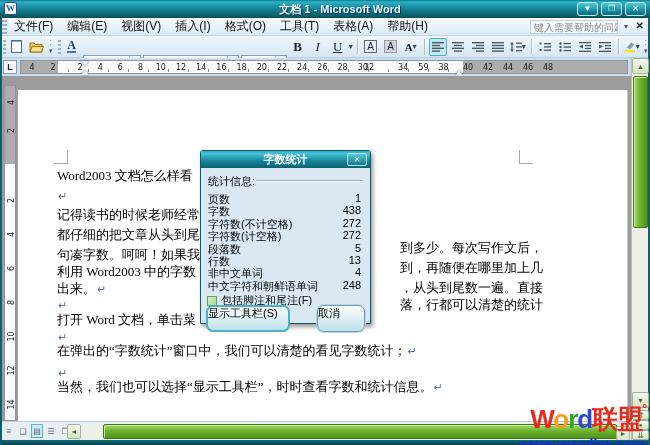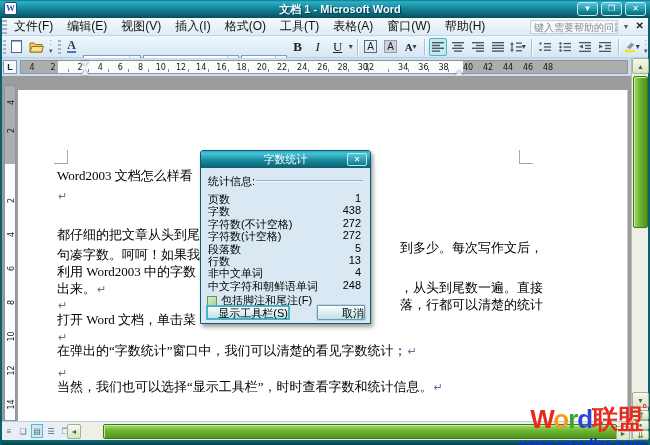--- a/index.html
+++ b/index.html
@@ -75,33 +75,33 @@
   .doc-text { position:absolute; left:0; top:0; width:610px; height:331px; }
   .docline { position:absolute; left:39px; right:10px; height:17px; font:13px "Liberation Serif",serif; color:#000; white-space:nowrap; }
   .frag-right { position:absolute; left:343px; top:0;margin-top:33px; }
   .pilcrow { color:#5d7194; font-size:11px; padding-left:1px; }
 
   
   .dialog { position:absolute; left:200px; top:150px; width:171px; height:174px; z-index:40;
     background:#d9e8f2; border:1px solid #0c5a6c; box-shadow:2px 3px 4px rgba(0,0,0,.4); border-radius:3px 3px 0 0; }
   .dlg-title { position:absolute; left:0; top:0; right:0; height:17px; border-radius:2px 2px 0 0;
     background:linear-gradient(180deg,#2ea9bf 0%,#45c3d8 15%,#19899e 55%,#0b606f 100%);
-    color:#fff; font-size:11px; font-weight:normal; text-align:center; line-height:17px; }
+    color:#fff; font-size:11px; font-weight:bold; text-align:center; line-height:17px; }
   .dlg-close { position:absolute; right:3px; top:2px; width:20px; height:13px; border:1px solid #bfe9f0; border-radius:2px;
     background:linear-gradient(180deg,#55c9dd,#0f7a8e); color:#fff; font-size:8px; line-height:11px; text-align:center; }
   .dlg-body { position:absolute; left:0; top:17px; right:0; bottom:0; font-size:11px; color:#000; }
   .dlg-section { position:absolute; left:7px; top:6px; }
   .dlg-divider { position:absolute; left:55px; right:7px; top:12px; height:2px; border-top:1px solid #9ab0c2; border-bottom:1px solid #f2f7fa; }
   .dlg-rows { position:absolute; left:7px; right:7px; top:24px; }
   .stat-row { position:relative; height:12.4px; }
   .stat-label { position:absolute; left:0; }
   .stat-value { position:absolute; right:2px; text-align:right; }
   .dlg-check { position:absolute; left:6px; top:125px; display:flex; align-items:center; gap:4px; }
   .checkbox { width:10px; height:10px; background:linear-gradient(135deg,#d8efcb,#a8d295); border:1px solid #62a04e; }
-  .dlg-btn { position:absolute; top:137px; height:15px; border-radius:1px; font-size:11px; text-align:right; line-height:15px;
+  .dlg-btn { position:absolute; top:137px; height:27px; border-radius:7px; font-size:11px; text-align:left; line-height:15px;
     background:linear-gradient(180deg,#fbfefe,#d6ecf2 60%,#bfe2ea); }
   .btn-show { left:5px; width:84px; border:2px solid #49b2c6; line-height:13px; }
   .btn-cancel { right:5px; width:48px; border:1px solid #6e9ab4; box-shadow:0 0 0 1px #b6d6e2; }
 
   
   .vscroll { position:absolute; left:631px; top:58px; width:17px; height:382px; background:#eef0e8; border-left:1px solid #b8bcb0; z-index:10; }
   .sbtn { position:absolute; left:0; width:17px; background:linear-gradient(180deg,#f6f9f0,#d8e3c6); border:1px solid #9fb58b; border-radius:2px;
     color:#3c6e34; font-size:7px; text-align:center; }
   .vs-up { top:0; height:16px; line-height:15px; }
   .vs-down { top:334px; height:16px; line-height:15px; }
@@ -151,21 +151,20 @@
   <div class="menubar">
     <span class="grip"></span>
     <span class="menu-items">
         <span class="menu-item">文件(F)</span>
         <span class="menu-item">编辑(E)</span>
         <span class="menu-item">视图(V)</span>
         <span class="menu-item">插入(I)</span>
         <span class="menu-item">格式(O)</span>
         <span class="menu-item">工具(T)</span>
         <span class="menu-item">表格(A)</span>
-        <span class="menu-item">窗口(W)</span>
         <span class="menu-item">帮助(H)</span>
       </span>
     <span class="help-box">键入需要帮助的问题</span>
     <span class="help-arrow">▾</span>
     <span class="menu-close">✕</span>
   </div>
 
   <div class="toolbar">
     <span class="grip"></span>
     <span class="tbtn">
@@ -349,21 +348,21 @@
         <span class="hrn" style="left: 193.4px;">16</span>
         <span class="hrn" style="left: 213.6px;">18</span>
         <span class="hrn" style="left: 233.8px;">20</span>
         <span class="hrn" style="left: 254px;">22</span>
         <span class="hrn" style="left: 274.2px;">24</span>
         <span class="hrn" style="left: 294.4px;">26</span>
         <span class="hrn" style="left: 314.6px;">28</span>
         <span class="hrn" style="left: 334.8px;">30</span>
         <span class="hrn" style="left: 341px;">32</span>
         <span class="hrn" style="left: 375.2px;">34</span>
-        <span class="hrn" style="left: 395.4px;">36</span>
+        <span class="hrn" style="left: 395.4px;">59</span>
         <span class="hrn" style="left: 415.6px;">38</span>
         <span class="hrn" style="left: 440px;">40</span>
         <span class="hrn" style="left: 460px;">42</span>
         <span class="hrn" style="left: 480px;">44</span>
         <span class="hrn" style="left: 500px;">46</span>
         <span class="hrn" style="left: 520px;">48</span>
       </div>
   </div>
 
   <div class="workspace">
@@ -378,22 +377,22 @@
         <span class="vrn" style="top: 246px;">10</span>
         <span class="vrn" style="top: 280px;">12</span>
         <span class="vrn" style="top: 314px;">14</span>
       </div>
     <div class="page">
       <div class="cropmark cm-tl"></div>
       <div class="cropmark cm-tr"></div>
       <div class="doc-text">
           <div class="docline" style="top: 77px;"><span class="frag-left">Word2003 文档怎么样看</span></div>
           <div class="docline" style="top: 98px;"><span class="frag-left"></span><span class="pilcrow">↵</span></div>
-          <div class="docline" style="top: 116px;"><span class="frag-right">到多少。每次写作文后，</span></div>
-          <div class="docline" style="top: 136px;"><span class="frag-left">都仔细的把文章从头到尾</span></div>
+          <div class="docline" style="top: 116px;"><span class="frag-left">记得读书的时候老师经常</span><span class="frag-right">到多少。每次写作文后，</span></div>
+          <div class="docline" style="top: 136px;"><span class="frag-left">都仔细的把文章从头到尾</span><span class="frag-right">到，再随便在哪里加上几</span></div>
           <div class="docline" style="top: 156px;"><span class="frag-left">句凑字数。呵呵！如果我</span><span class="frag-right">，从头到尾数一遍。直接</span></div>
           <div class="docline" style="top: 173px;"><span class="frag-left">利用 Word2003 中的字数</span><span class="frag-right">落，行都可以清楚的统计</span></div>
           <div class="docline" style="top: 190px;"><span class="frag-left">出来。</span><span class="pilcrow">↵</span></div>
           <div class="docline" style="top: 207px;"><span class="frag-left"></span><span class="pilcrow">↵</span></div>
           <div class="docline" style="top: 221px;"><span class="frag-left">打开 Word 文档，单击菜</span></div>
           <div class="docline" style="top: 239px;"><span class="frag-left"></span><span class="pilcrow">↵</span></div>
           <div class="docline" style="top: 252px;"><span class="frag-left">在弹出的“字数统计”窗口中，我们可以清楚的看见字数统计；</span><span class="pilcrow">↵</span></div>
           <div class="docline" style="top: 275px;"><span class="frag-left"></span><span class="pilcrow">↵</span></div>
           <div class="docline" style="top: 288px;"><span class="frag-left">当然，我们也可以选择“显示工具栏”，时时查看字数和统计信息。</span><span class="pilcrow">↵</span></div>
         </div>

